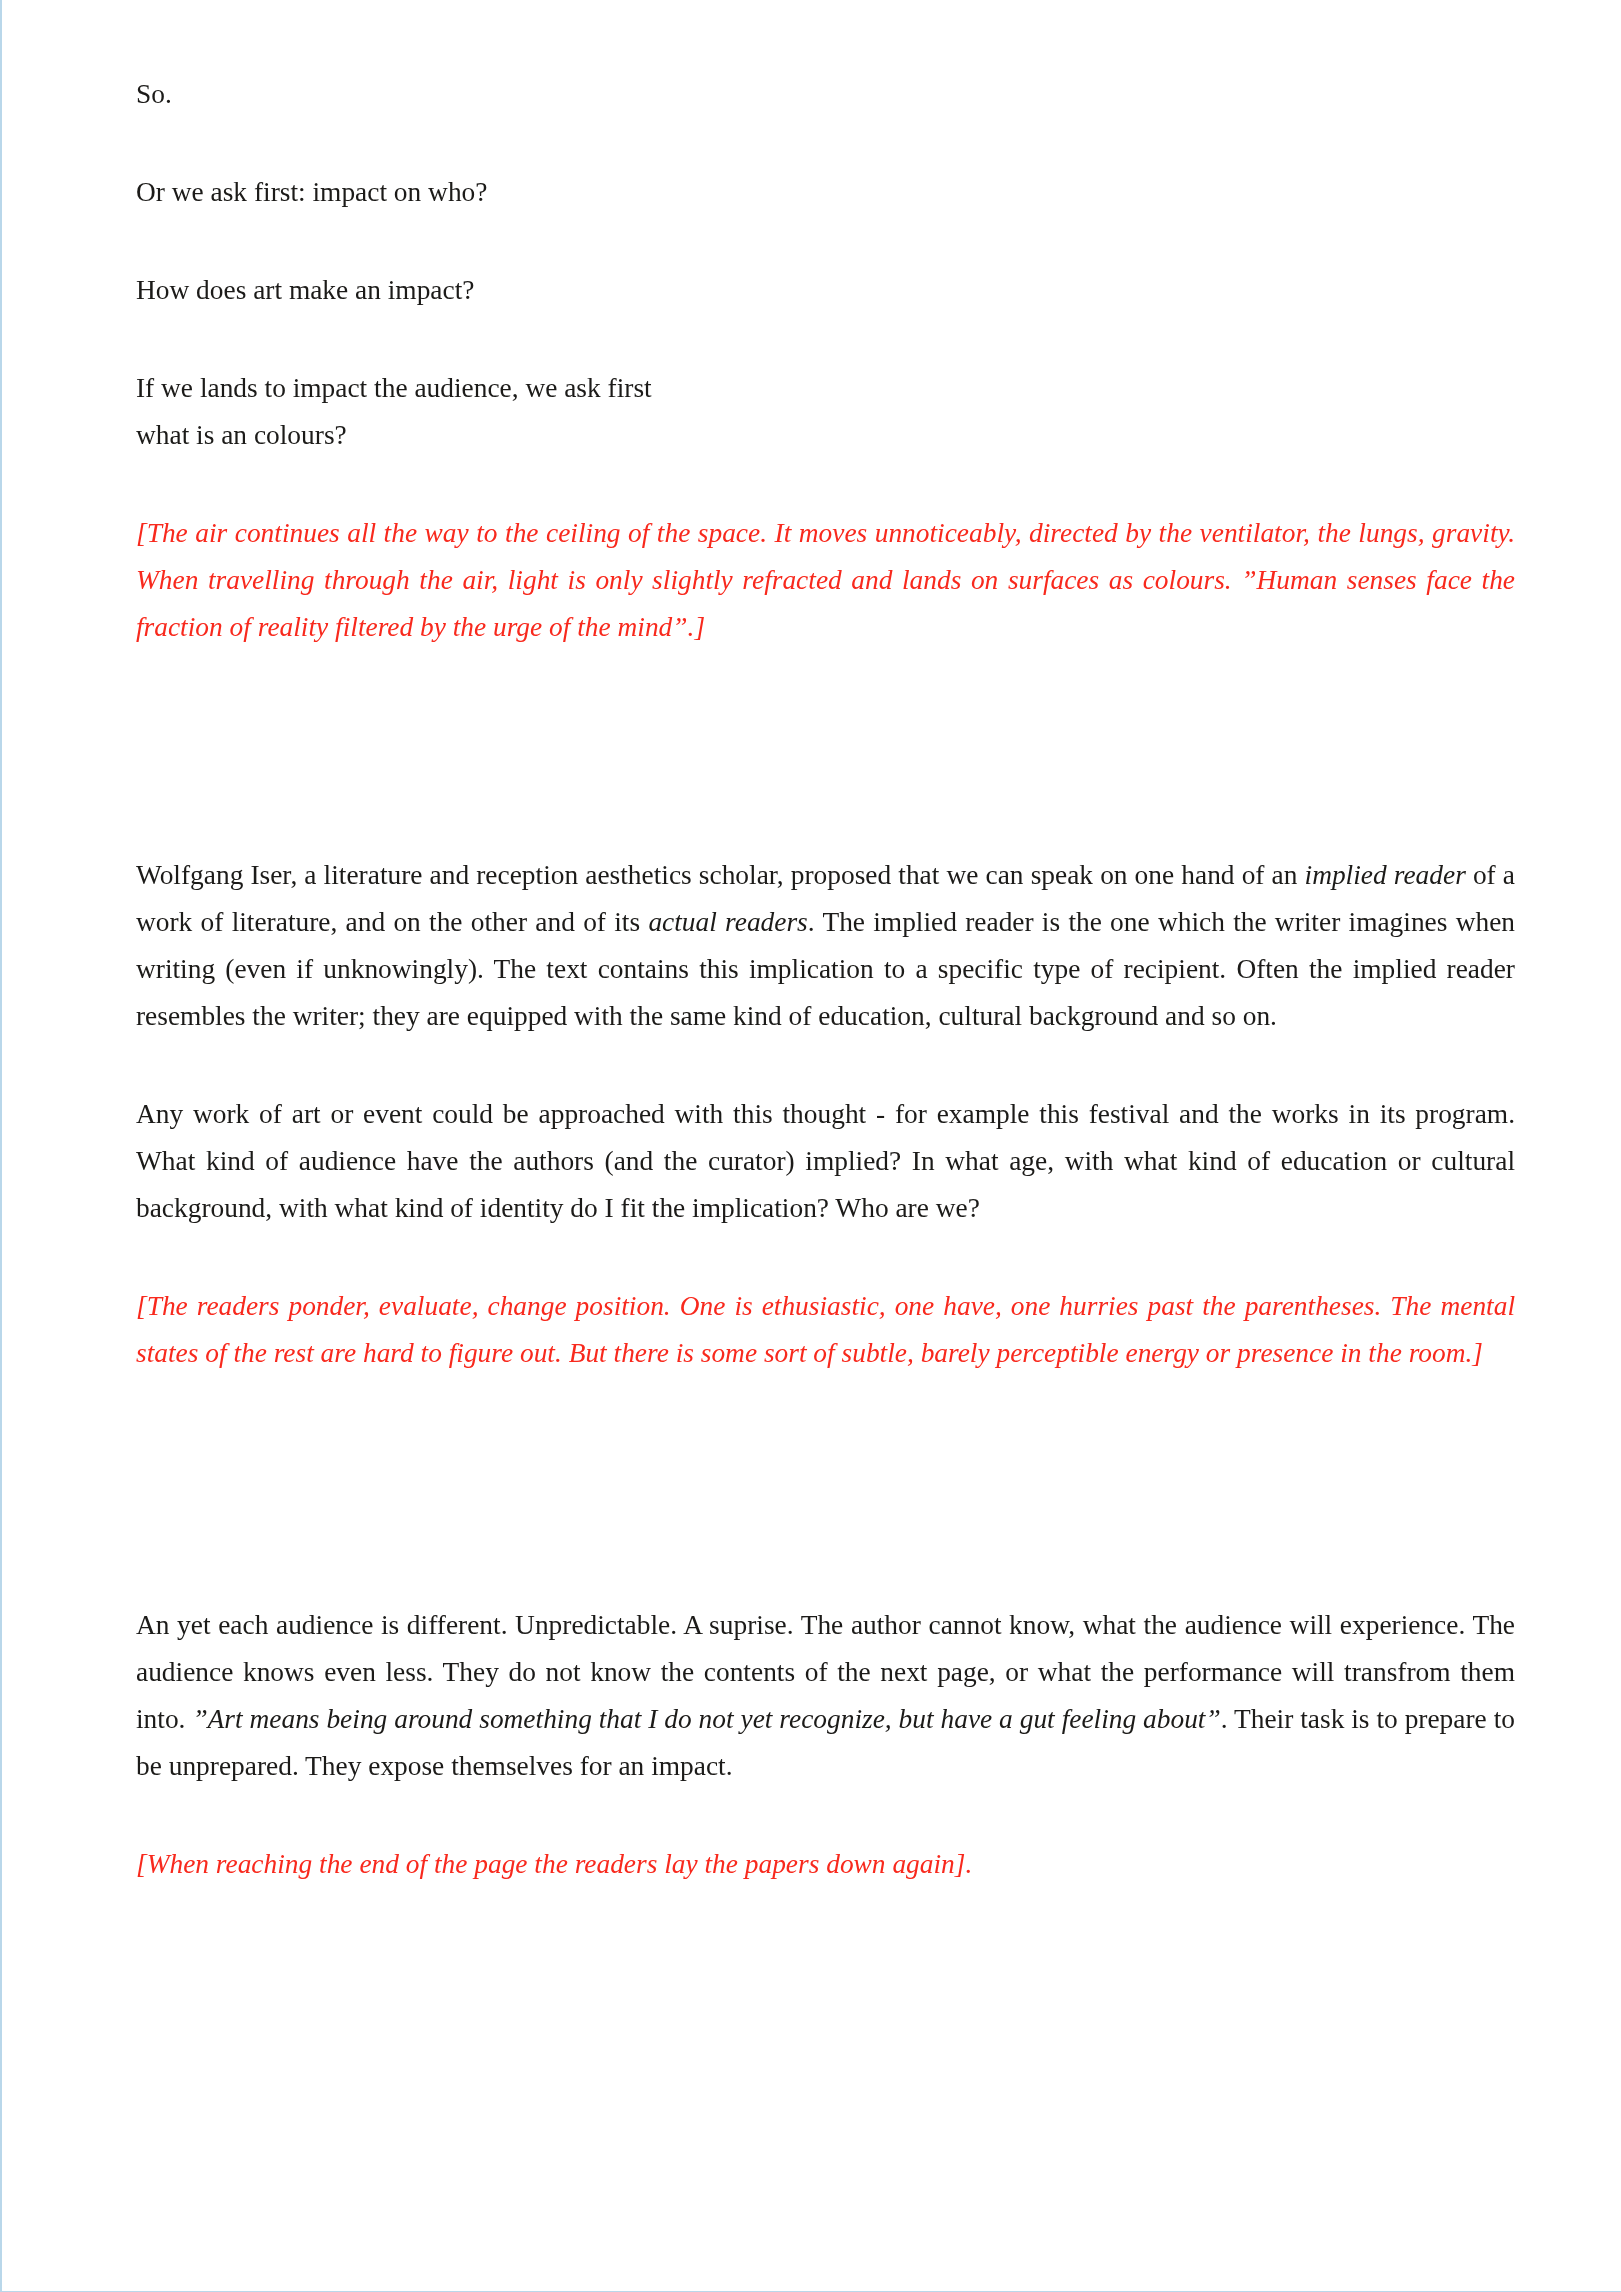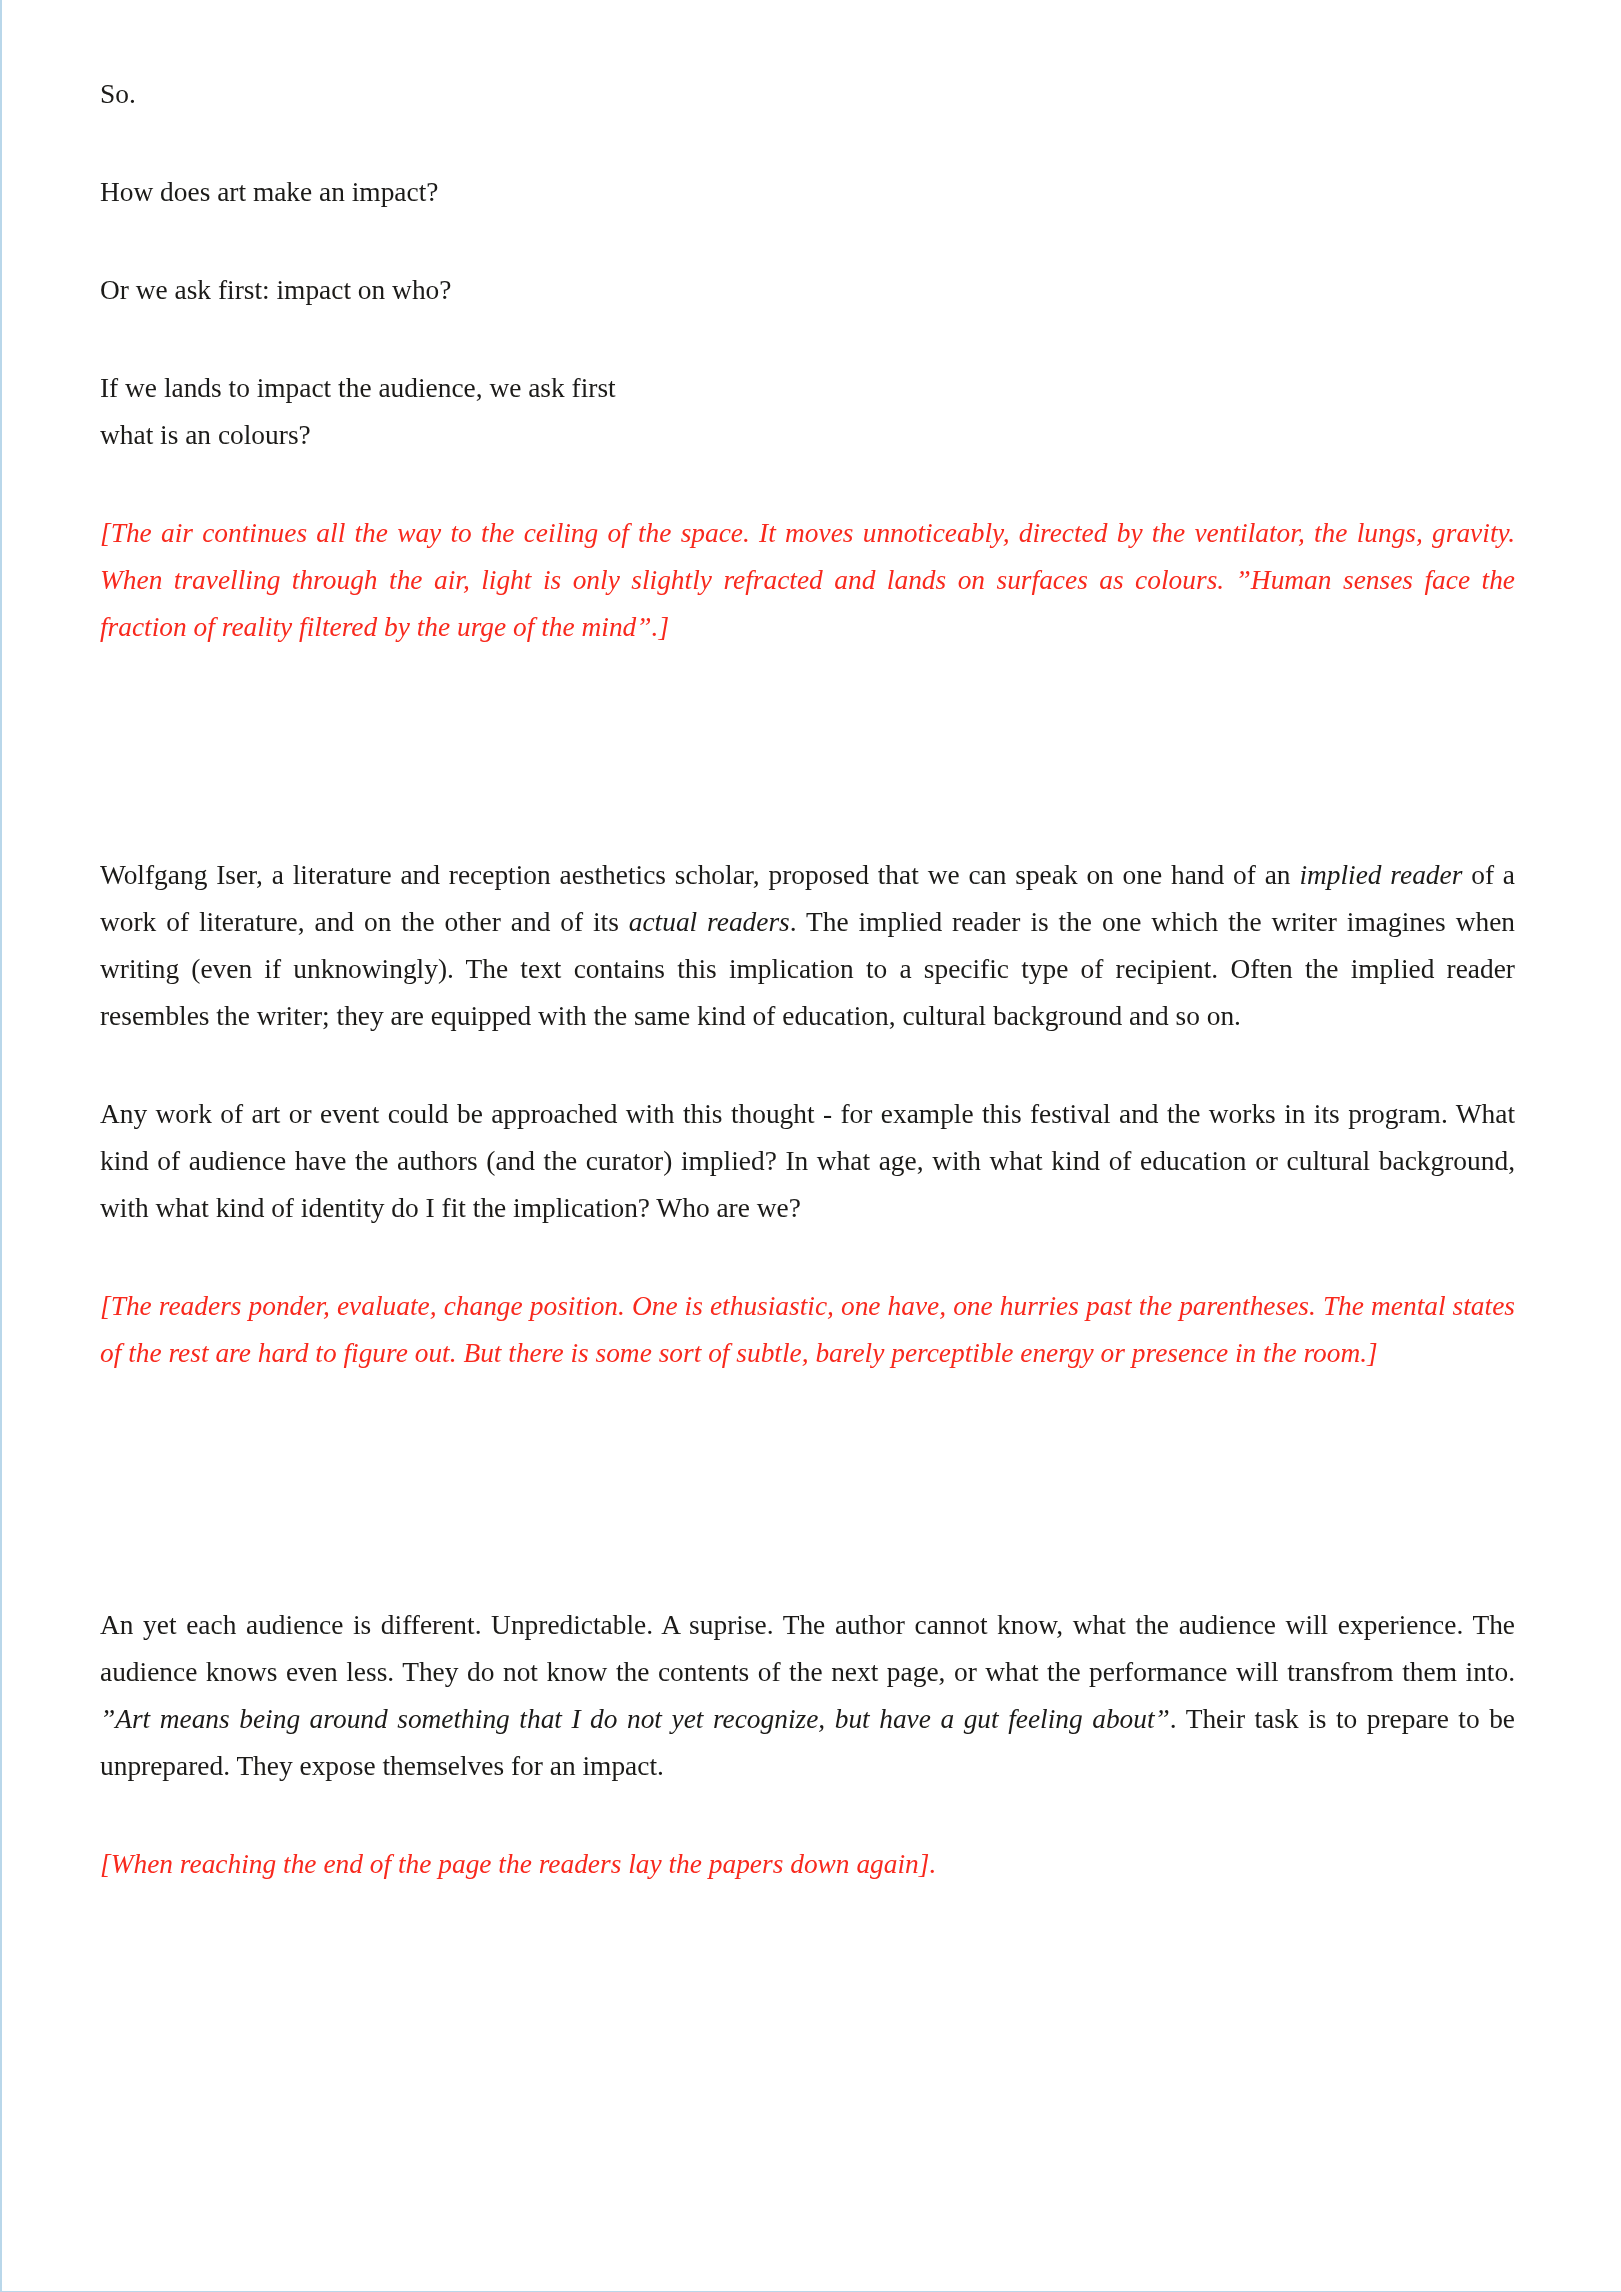--- a/index.html
+++ b/index.html
@@ -8,20 +8,21 @@
   .page {
     position: relative;
     width: 1621px;
     height: 2293px;
     background: #ffffff;
     border-left: 2px solid var(--page-border, #b9d7ea);
     border-bottom: 2px solid var(--page-border, #b9d7ea);
     font-family: "Liberation Serif", "DejaVu Serif", serif;
     color: var(--ink, #1c1b19);
     overflow: hidden;
+    padding-left: 36px;
   }
 
   .content {
     padding: 71px 106px 0 98px;
     font-size: 27.4px;
     line-height: 47px;
   }
 
   .para { margin-bottom: 51px; }
 
@@ -41,23 +42,23 @@
   em { font-style: italic; }
 </style>
 </head>
 <body>
 
 <div class="page">
   <main class="content">
 
     <p class="para">So.</p>
 
+    <p class="para">Or we ask first: impact on who?</p>
+
     <p class="para">How does art make an impact?</p>
-
-    <p class="para">Or we ask first: impact on who?</p>
 
     <p class="para">
       <span class="line">If we lands to impact the audience, we ask first</span>
       <span class="line">what is an colours?</span>
     </p>
 
     <p class="para red-note justified gap-after-air">[The air continues all the way to the ceiling of the space. It moves unnoticeably, directed by the ventilator, the lungs, gravity. When travelling through the air, light is only slightly refracted and lands on surfaces as colours. ”Human senses face the fraction of reality filtered by the urge of the mind”.]</p>
 
     <p class="para justified"><span>Wolfgang Iser, a literature and reception aesthetics scholar, proposed that we can speak on one hand of an </span><em>implied reader</em><span> of a work of literature, and on the other and of its </span><em>actual readers</em><span>. The implied reader is the one which the writer imagines when writing (even if unknowingly). The text contains this implication to a specific type of recipient. Often the implied reader resembles the writer; they are equipped with the same kind of education, cultural background and so on.</span></p>
 

